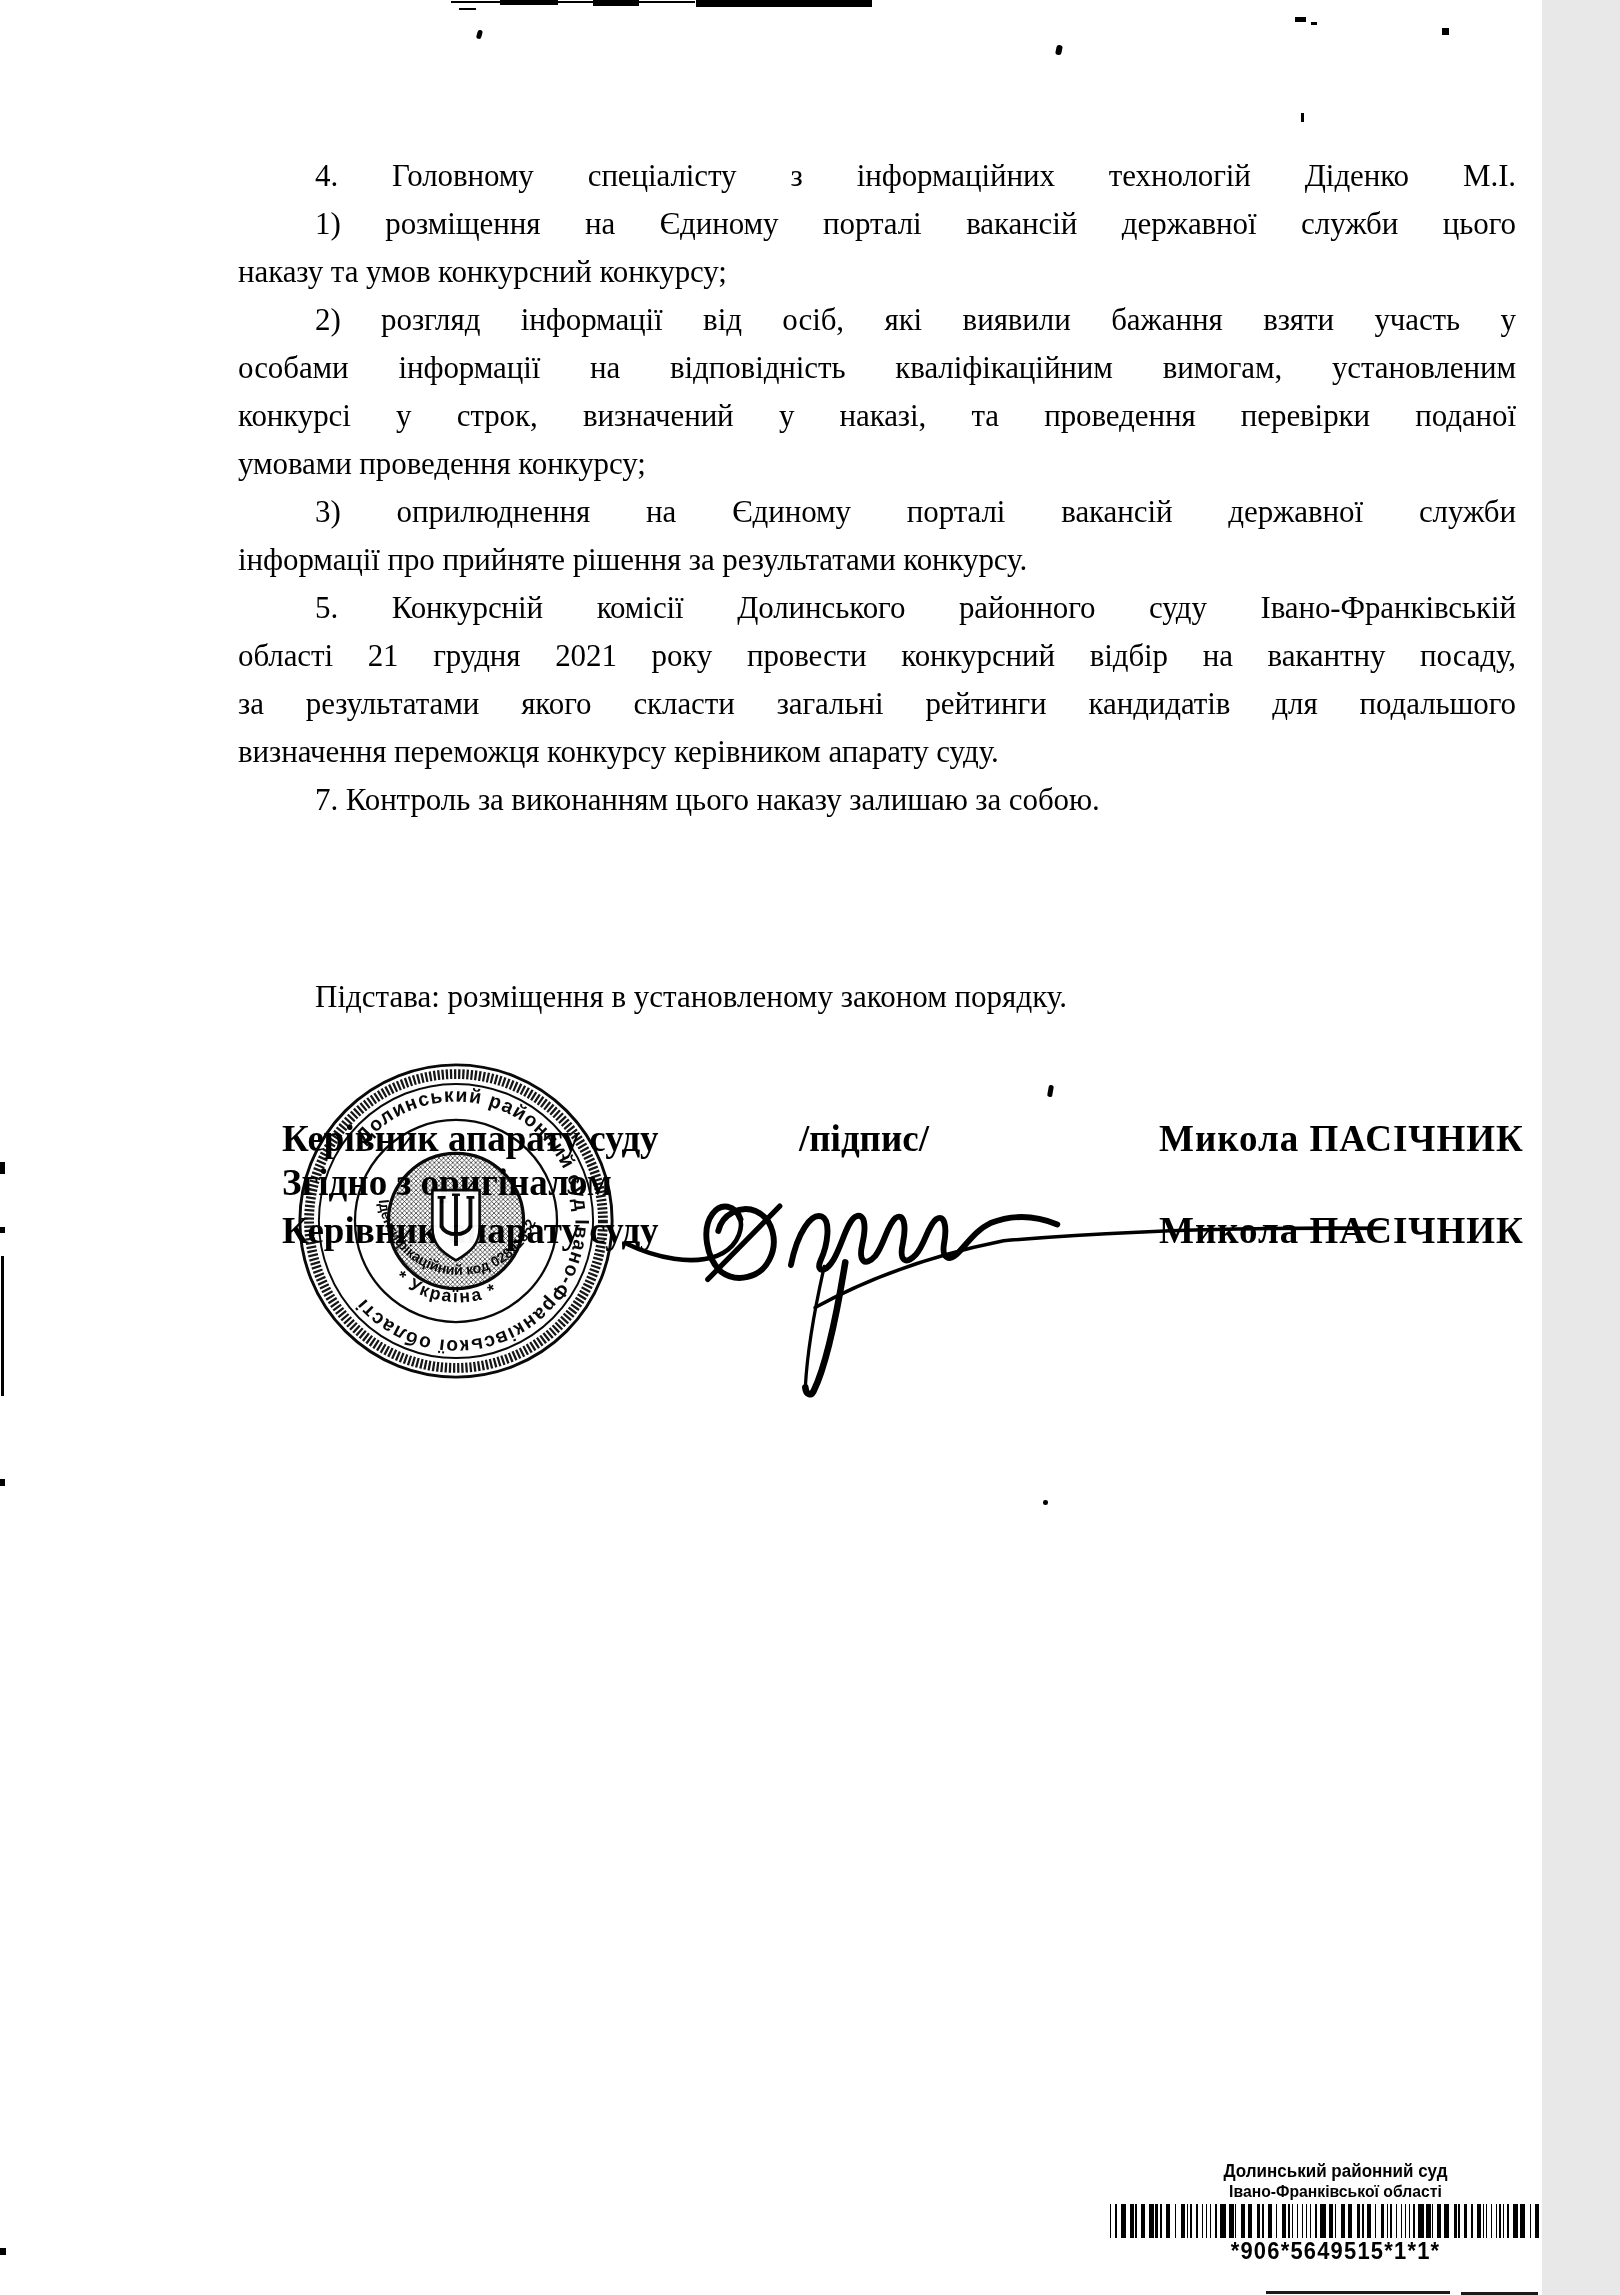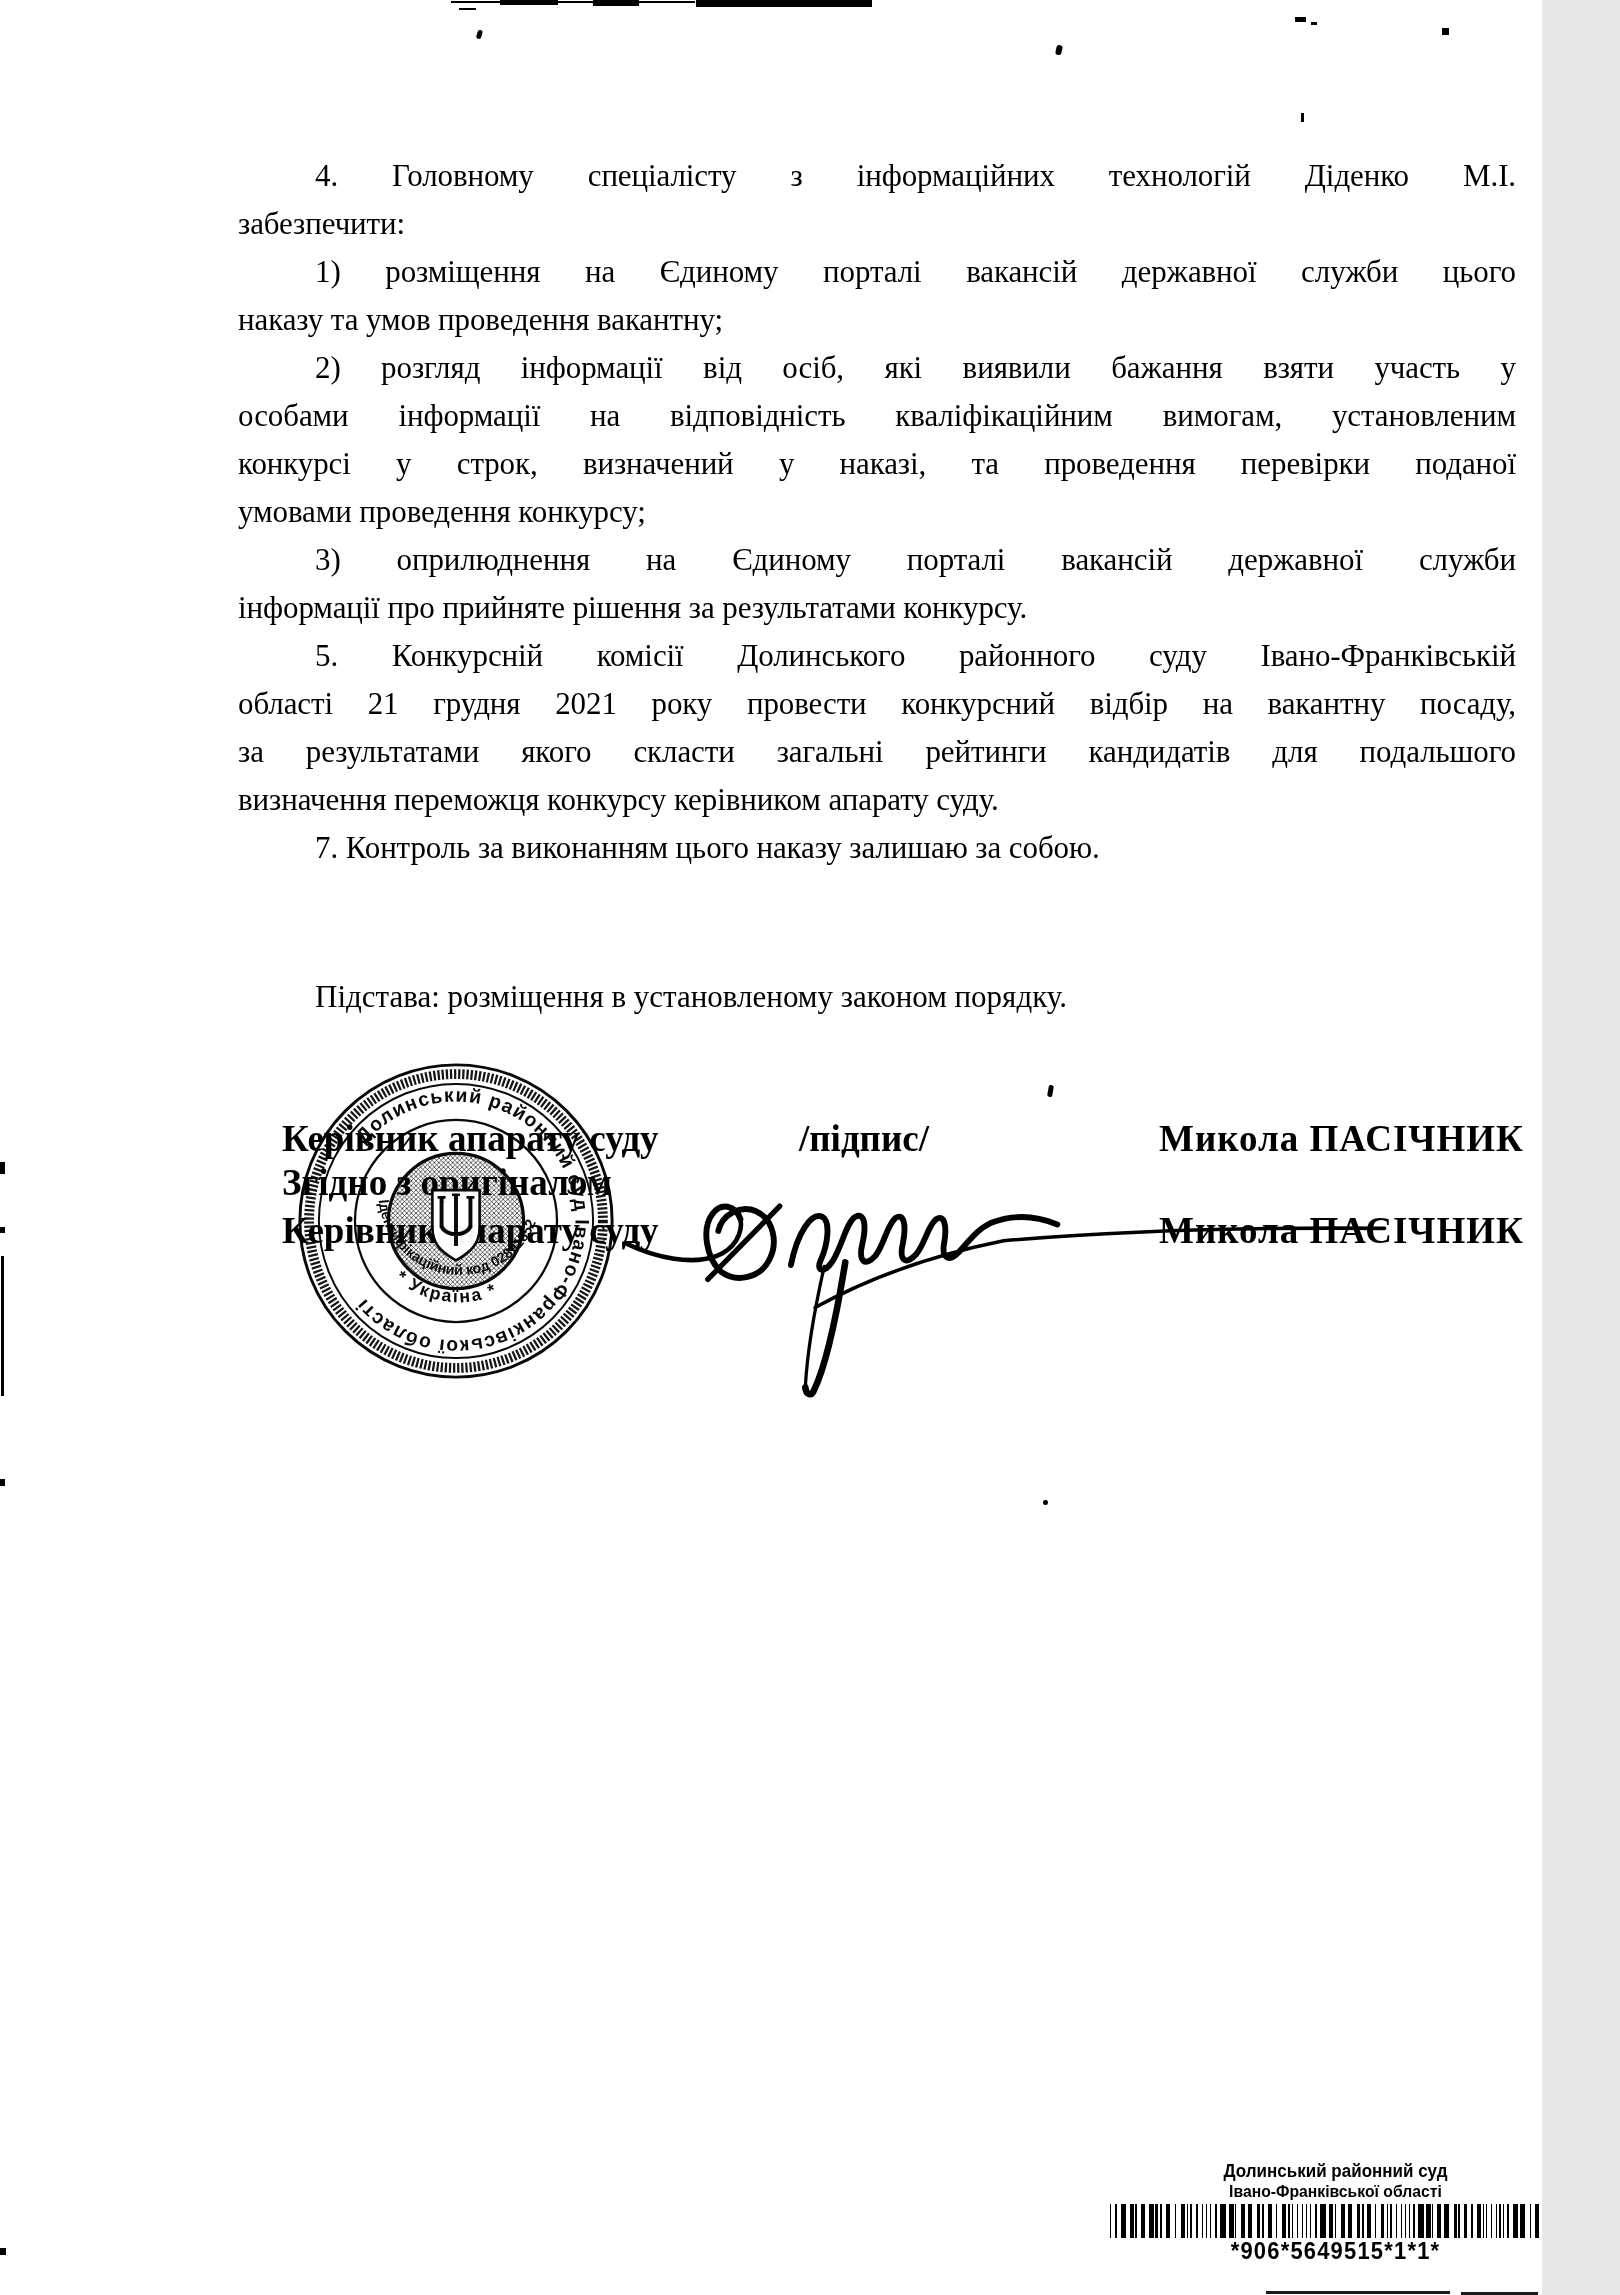--- a/index.html
+++ b/index.html
@@ -64,23 +64,22 @@
   <div class="spk" style="left:1.3px;top:1256px;width:2.6px;height:140px;"></div>
   <div class="spk" style="left:0;top:1479px;width:4.6px;height:6.6px;"></div>
   <div class="spk" style="left:0;top:2248px;width:5.9px;height:7.2px;"></div>
 
   <div class="spk" style="left:1266px;top:2291px;width:184px;height:2.6px;background:#1a1a1a;"></div>
   <div class="spk" style="left:1461px;top:2292px;width:77px;height:2.6px;background:#1a1a1a;"></div>
   <div class="spk" style="left:1544px;top:2290px;width:36px;height:3.3px;background:#1a1a1a;"></div>
 
   <main class="body-text">
       <div class="bline j i">4. Головному спеціалісту з інформаційних технологій Діденко М.І.</div>
-      <div class="bline">забезпечити:</div>
       <div class="bline j i">1) розміщення на Єдиному порталі вакансій державної служби цього</div>
-      <div class="bline">наказу та умов проведення вакантну;</div>
+      <div class="bline">наказу та умов конкурсний конкурсу;</div>
       <div class="bline j i">2) розгляд інформації від осіб, які виявили бажання взяти участь у</div>
       <div class="bline j">особами інформації на відповідність кваліфікаційним вимогам, установленим</div>
       <div class="bline j">конкурсі у строк, визначений у наказі, та проведення перевірки поданої</div>
       <div class="bline">умовами проведення конкурсу;</div>
       <div class="bline j i">3) оприлюднення на Єдиному порталі вакансій державної служби</div>
       <div class="bline">інформації про прийняте рішення за результатами конкурсу.</div>
       <div class="bline j i">5. Конкурсній комісії Долинського районного суду Івано-Франківській</div>
       <div class="bline j">області 21 грудня 2021 року провести конкурсний відбір на вакантну посаду,</div>
       <div class="bline j">за результатами якого скласти загальні рейтинги кандидатів для подальшого</div>
       <div class="bline">визначення переможця конкурсу керівником апарату суду.</div>

